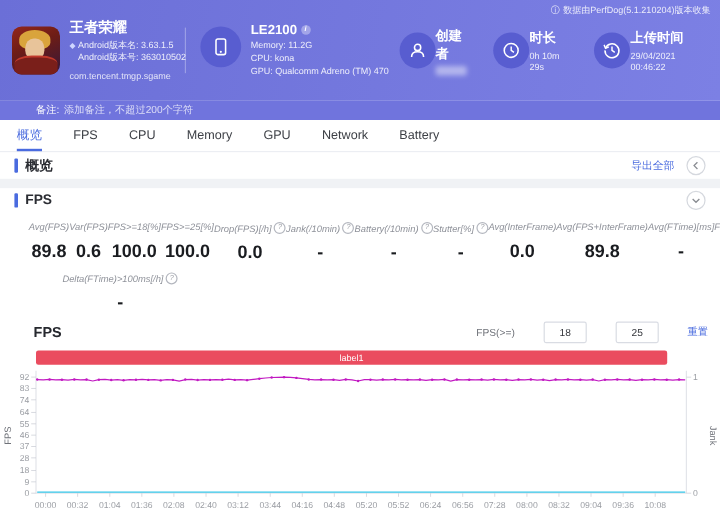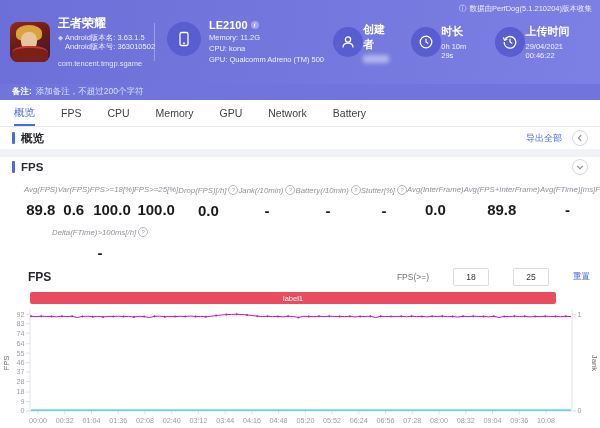--- a/index.html
+++ b/index.html
@@ -30,21 +30,21 @@
   .dev-sub{font-size:7.5px;color:rgba(255,255,255,0.88);line-height:1.45;white-space:nowrap;}
   .hdr-item{display:flex;gap:0;align-items:center;margin-left:18px;}
   .item-title{font-size:11px;font-weight:bold;margin-bottom:3px;}
   .item-sub{font-size:7.5px;color:rgba(255,255,255,0.88);}
   .redacted{width:26px;height:8px;border-radius:2px;background:rgba(255,255,255,0.45);filter:blur(2px);}
   .collector-note{position:absolute;top:4px;right:8px;font-size:7.5px;color:rgba(255,255,255,0.85);display:flex;gap:3px;align-items:center;}
   .note-ic{font-size:7.5px;}
 
   
   .notice{height:16px;flex:0 0 16px;background:#7074dd;display:flex;align-items:center;padding:0 12px;gap:4px;}
-  .notice-prefix{font-size:8.5px;font-weight:bold;color:#fff;}
+  .notice-prefix{font-size:8.5px;font-weight:normal;color:#fff;margin-left:18px;}
   .notice-text{font-size:8.5px;color:rgba(255,255,255,0.75);}
 
   
   .tabbar{height:26px;flex:0 0 26px;display:flex;align-items:center;gap:26px;padding:0 14px;border-bottom:1px solid #e8eaf0;background:#fff;}
   .tab{font-size:10.5px;color:#3c3f45;cursor:pointer;position:relative;height:100%;display:flex;align-items:center;}
   .tab.active{color:#4a6bdf;}
   .tab.active::after{content:"";position:absolute;left:0;right:0;bottom:0;height:2px;background:#4a6bdf;}
 
   
   .sec-row{height:22px;flex:0 0 22px;display:flex;align-items:center;padding:0 12px;background:#fff;}
@@ -124,21 +124,21 @@
             <circle cx="8" cy="12.2" r="0.9" fill="#fff"></circle>
           </svg>
       </div>
       <div>
         <div class="dev-title">
             <span>LE2100</span>
             <span class="mini-badge">i</span>
           </div>
         <div class="dev-sub">Memory: 11.2G</div>
         <div class="dev-sub">CPU: kona</div>
-        <div class="dev-sub">GPU: Qualcomm Adreno (TM) 500</div>
+        <div class="dev-sub">GPU: Qualcomm Adreno (TM) 470</div>
       </div>
     </div>
 
     <div class="hdr-item">
       <div class="circle-ic">
         <svg width="16" height="16" viewBox="0 0 16 16">
             <circle cx="8" cy="5.5" r="2.6" fill="none" stroke="#fff" stroke-width="1.3"></circle>
             <path d="M3 13.5c0-2.8 2.2-4.3 5-4.3s5 1.5 5 4.3" fill="none" stroke="#fff" stroke-width="1.3"></path>
           </svg>
       </div>

